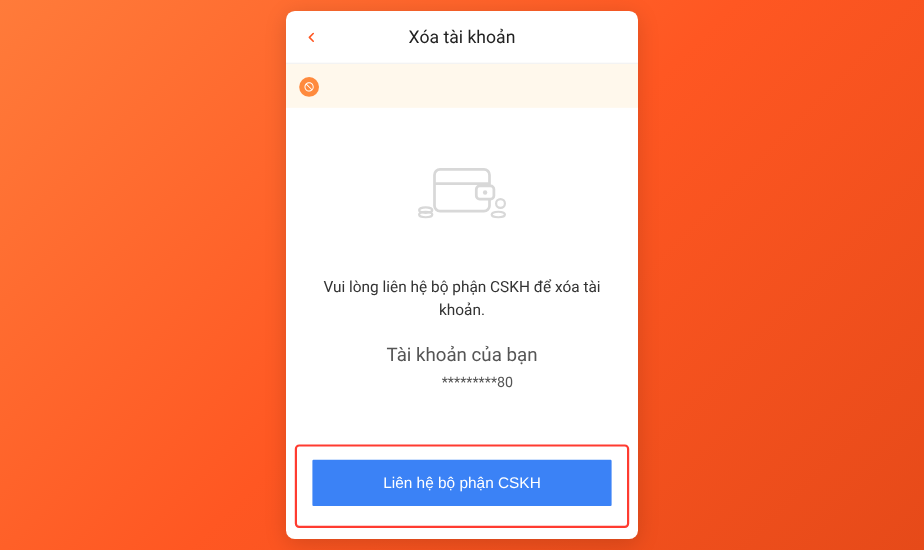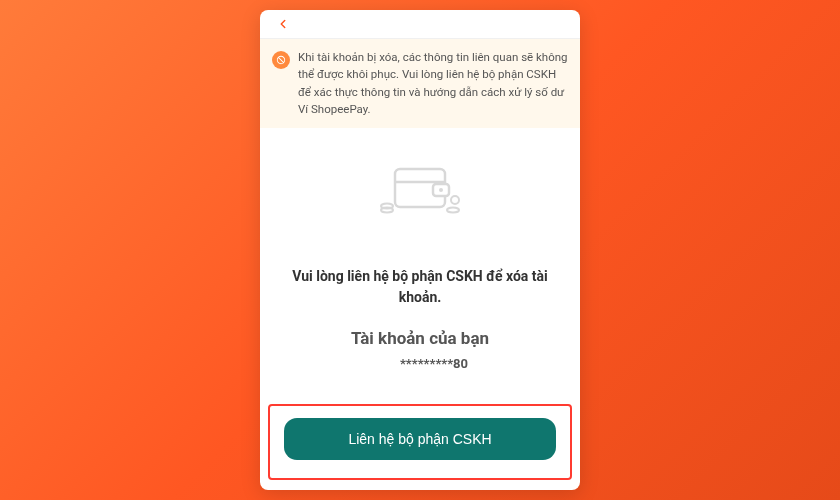--- a/index.html
+++ b/index.html
@@ -75,21 +75,20 @@
       color: #555;
     }
     .content {
       flex: 1;
       display: flex;
       flex-direction: column;
       align-items: center;
       justify-content: center;
       padding: 20px;
       gap: 8px;
-      font-weight: bold;
     }
     .wallet-illustration {
       margin-bottom: 30px;
     }
     .instruction-text {
       font-size: 14px;
       color: #333;
       text-align: center;
       line-height: 1.5;
       margin-bottom: 12px;
@@ -107,50 +106,50 @@
       margin-left: 28px;
     }
     .cta-container {
       padding: 12px 14px 18px 14px;
       border: 2px solid #ff3b30;
       border-radius: 4px;
       margin: 0 8px 10px 8px;
     }
     .cta-button {
       width: 100%;
-      background: #0f766e;
+      background: #3b82f6;
       color: #fff;
       border: none;
       padding: 13px 0;
       font-size: 14px;
-      border-radius: 13px;
+      border-radius: 1px;
       cursor: pointer;
     }
   </style>
 </head>
 <body>
 
 <div class="phone-screen">
   <div class="header">
     <div class="back-btn">
       <svg width="14" height="14" viewBox="0 0 24 24" fill="none" stroke="#ff5722" stroke-width="2.5" stroke-linecap="round" stroke-linejoin="round">
         <polyline points="15 18 9 12 15 6"></polyline>
       </svg>
     </div>
+    <div class="header-title">Xóa tài khoản</div>
   </div>
 
   <div class="warning-box">
     <div class="warning-icon">
       <div class="warning-icon-circle">
         <svg width="10" height="10" viewBox="0 0 24 24" fill="#fff">
           <path d="M12 2C6.48 2 2 6.48 2 12s4.48 10 10 10 10-4.48 10-10S17.52 2 12 2zm0 18c-4.41 0-8-3.59-8-8 0-1.85.63-3.55 1.69-4.9L16.9 18.31C15.55 19.37 13.85 20 12 20zm6.31-3.1L7.1 5.69C8.45 4.63 10.15 4 12 4c4.41 0 8 3.59 8 8 0 1.85-.63 3.55-1.69 4.9z"></path>
         </svg>
       </div>
     </div>
-    <div class="warning-text">Khi tài khoản bị xóa, các thông tin liên quan sẽ không thể được khôi phục. Vui lòng liên hệ bộ phận CSKH để xác thực thông tin và hướng dẫn cách xử lý số dư Ví ShopeePay.</div>
   </div>
 
   <div class="content">
     <div class="wallet-illustration">
       <svg width="90" height="70" viewBox="0 0 90 70">
         <rect x="20" y="15" width="50" height="38" rx="5" fill="none" stroke="#d8d8d8" stroke-width="2.5"></rect>
         <path d="M 20 28 L 70 28" stroke="#d8d8d8" stroke-width="2.5"></path>
         <rect x="58" y="30" width="16" height="12" rx="3" fill="#fff" stroke="#d8d8d8" stroke-width="2.5"></rect>
         <circle cx="66" cy="36" r="2" fill="#d8d8d8"></circle>
         <ellipse cx="12" cy="56" rx="6" ry="2.5" fill="none" stroke="#d8d8d8" stroke-width="2"></ellipse>

